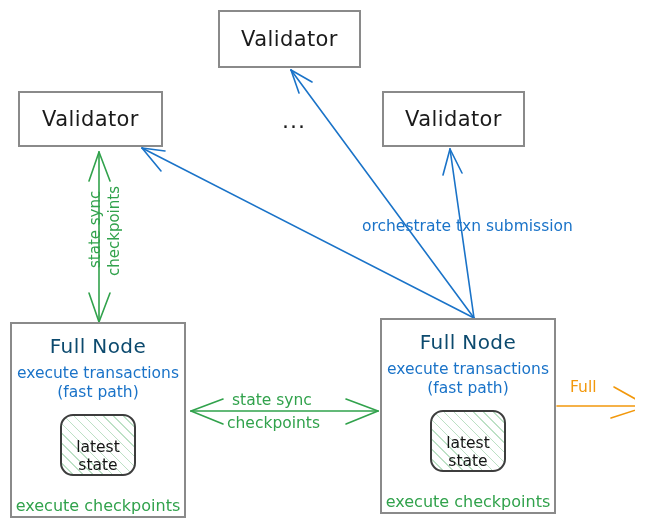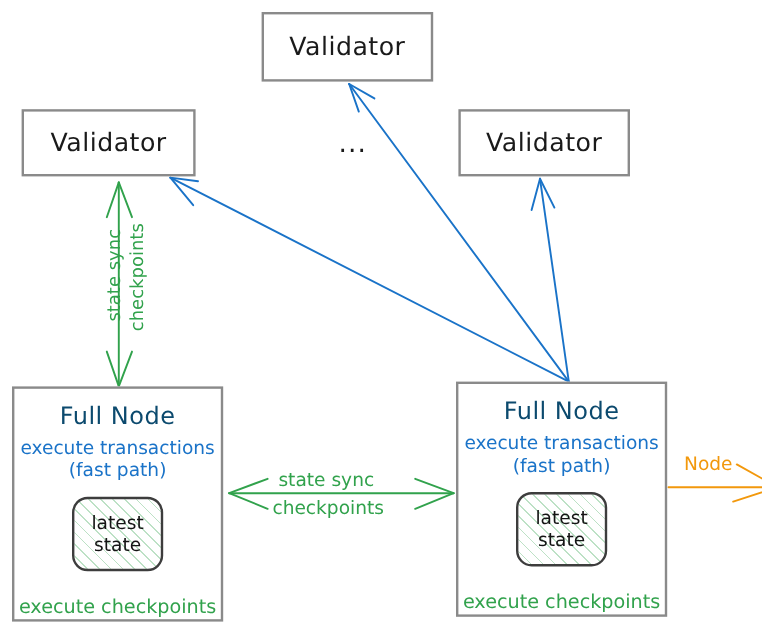--- a/index.html
+++ b/index.html
@@ -87,21 +87,21 @@
     background-image: repeating-linear-gradient(
         45deg,
         rgba(49,162,76,0.32) 0px,
         rgba(49,162,76,0.32) 1px,
         rgba(255,255,255,0) 1px,
         rgba(255,255,255,0) 7px
     );
     display: flex;
     flex-direction: column;
     align-items: center;
-    justify-content: center;
+    justify-content: flex-end;
   }
   .state-box .state-line {
     font-size: 15.5px;
     line-height: 18px;
     color: #141414;
     text-align: center;
   }
 
   
   .label {
@@ -187,20 +187,21 @@
 
   <div class="ellipsis" style="left:282px; top:110px;">...</div>
 
   <div class="node validator" style="left:382px; top:91px; width:143px; height:56px;">
     <div class="node-title">Validator</div>
   </div>
 
   <div class="vlabel" style="left:86px; top:268px;">state sync</div>
   <div class="vlabel" style="left:105px; top:276px;">checkpoints</div>
 
+  <div class="label label-blue" style="left:362px; top:217px; font-size:15.5px;">orchestrate txn submission</div>
 
   <div class="node fullnode" style="left:10px; top:322px; width:176px; height:196px;">
     <div class="node-title">Full Node</div>
     <div class="line-blue">execute transactions</div>
     <div class="line-blue">(fast path)</div>
     <div class="state-box">
       <div class="state-line">latest</div>
       <div class="state-line">state</div>
     </div>
     <div class="line-green" style="margin-top:20px;">execute checkpoints</div>
@@ -213,15 +214,15 @@
     <div class="node-title">Full Node</div>
     <div class="line-blue">execute transactions</div>
     <div class="line-blue">(fast path)</div>
     <div class="state-box">
       <div class="state-line">latest</div>
       <div class="state-line">state</div>
     </div>
     <div class="line-green" style="margin-top:20px;">execute checkpoints</div>
   </div>
 
-  <div class="label label-orange" style="left:570px; top:378px; font-size:15.5px;">Node</div>
+  <div class="label label-orange" style="left:570px; top:378px; font-size:15.5px;">Full</div>
 
 </div>
 
 </body></html>

